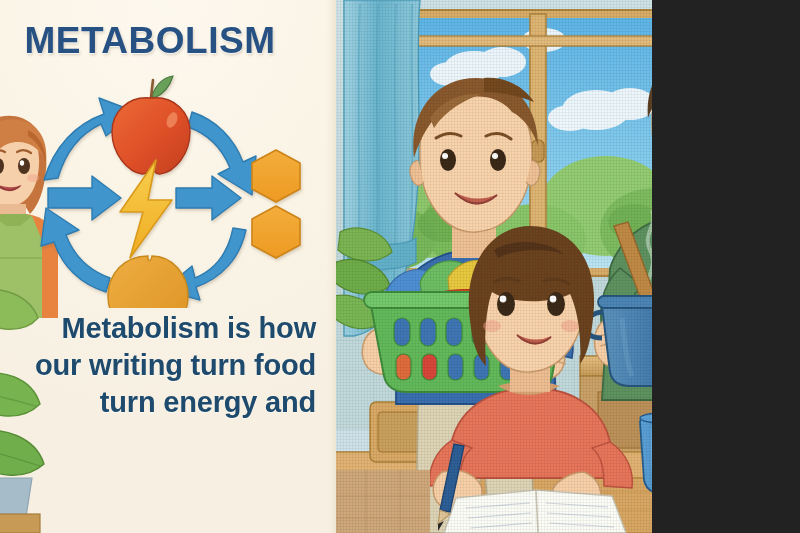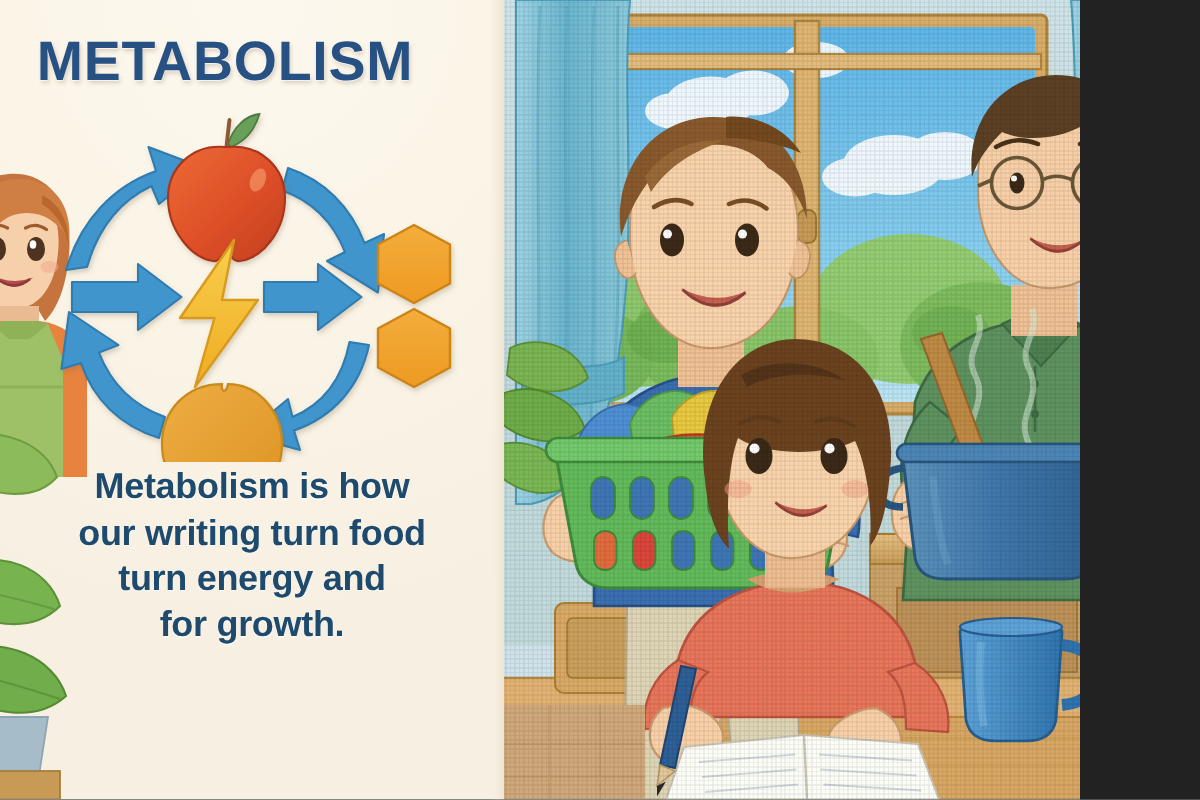--- a/index.html
+++ b/index.html
@@ -1,21 +1,21 @@
 <!DOCTYPE html>
 <html><head>
 <meta charset="utf-8">
 <title>Metabolism Infographic</title>
 <style>
   html,body{margin:0;padding:0;background:#222;}
   *{box-sizing:border-box;}
   #stage{
-    position:relative;width:720px;height:533px;overflow:hidden;
+    position:relative;width:652px;height:533px;overflow:hidden;
     font-family:"Liberation Sans", sans-serif;
-    background:#e5e5e5;
+    background:#d946ef;
   }
 
   
   #left-panel{
     position:absolute;left:0;top:0;width:334px;height:533px;
     background:
       radial-gradient(120% 80% at 50% 0%, #fdf8ee 0%, #faf4e6 55%, #f7f0e2 100%);
     overflow:hidden;
   }
   #panel-title{
@@ -25,22 +25,22 @@
     text-shadow:0 1px 0 rgba(255,255,255,.7), 1px 2px 3px rgba(90,70,40,.22);
     font-family:"Liberation Sans", sans-serif;
   }
 
   
   #cycle-diagram{position:absolute;left:0;top:68px;width:334px;height:240px;}
   #cycle-svg{position:absolute;left:0;top:0;}
 
   
   #body-copy{
-    position:absolute;left:20px;top:310px;width:296px;text-align:center;
-    font-size:24px;line-height:1.28;font-weight:bold;color:#1d4a6d;
+    position:absolute;left:20px;top:310px;width:296px;text-align:right;
+    font-size:29px;line-height:1.28;font-weight:bold;color:#1d4a6d;
     letter-spacing:-.2px;
     text-shadow:0 1px 0 rgba(255,255,255,.55);
   }
   #body-copy .ln{display:block;white-space:nowrap;}
 
   
   #woman{position:absolute;left:-34px;top:108px;width:96px;height:210px;}
 
   
   #plant{position:absolute;left:-16px;top:282px;width:82px;height:251px;}
@@ -162,21 +162,20 @@
         <g filter="url(#softshadow)">
           <path d="M148 188 C124 188 108 206 108 228 C108 252 126 268 148 268 C170 268 188 252 188 228 C188 206 172 188 152 188 C151 194 147 194 148 188 Z" fill="url(#circG)" stroke="#c88a1c" stroke-width="1.5"></path>
         </g>
       </svg>
     </div>
 
     <div id="body-copy">
       <span class="ln">Metabolism is how</span>
       <span class="ln">our writing turn food</span>
       <span class="ln">turn energy and</span>
-      <span class="ln">for growth.</span>
     </div>
 
     <svg id="plant" viewBox="0 0 82 251">
       <path d="M-10 10 C18 2 46 14 54 36 C40 52 12 50 -8 36 Z" fill="#8cbb5a" stroke="#6f9c43" stroke-width="1.4"></path>
       <path d="M-10 96 C16 84 48 96 56 122 C38 140 8 136 -10 122 Z" fill="#77b44f" stroke="#5d9239" stroke-width="1.4"></path>
       <path d="M-6 110 q30 6 58 14" stroke="#5d9239" stroke-width="1.3" fill="none" opacity=".7"></path>
       <path d="M-10 152 C18 142 52 156 60 182 C40 200 8 194 -10 180 Z" fill="#6fae4a" stroke="#568a34" stroke-width="1.4"></path>
       <path d="M-6 166 q32 8 62 18" stroke="#568a34" stroke-width="1.3" fill="none" opacity=".7"></path>
       <path d="M-12 196 L48 196 L40 248 L-12 248 Z" fill="#a6bcc9" stroke="#8ea5b3" stroke-width="1.2"></path>
       <rect x="-14" y="232" width="70" height="19" fill="#c79a56" stroke="#a67c3d" stroke-width="1.2"></rect>

